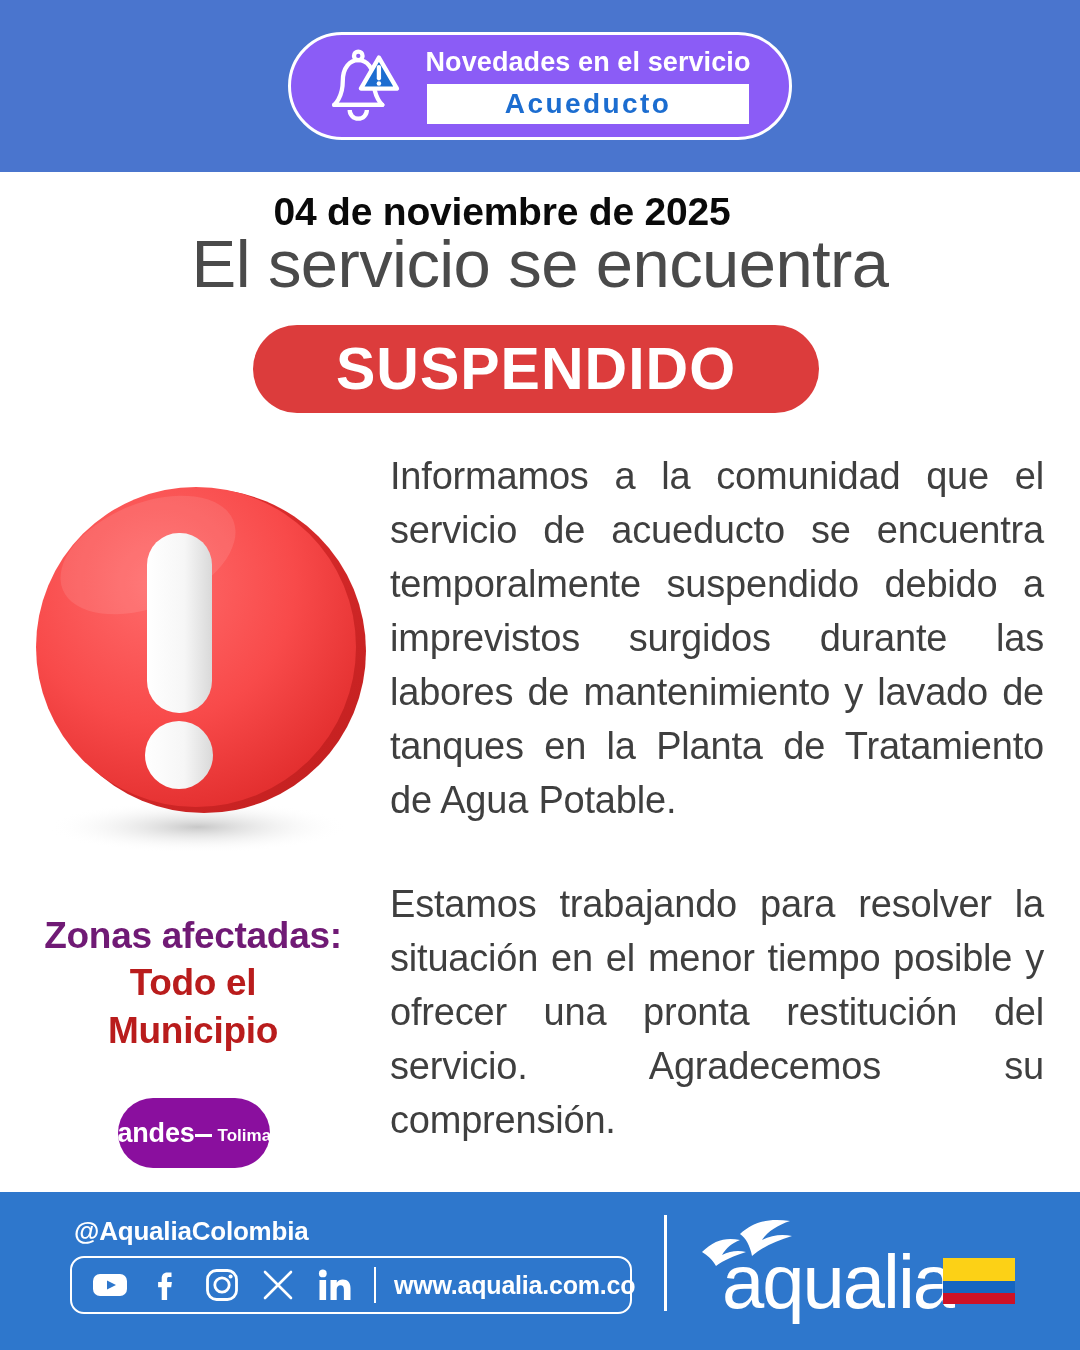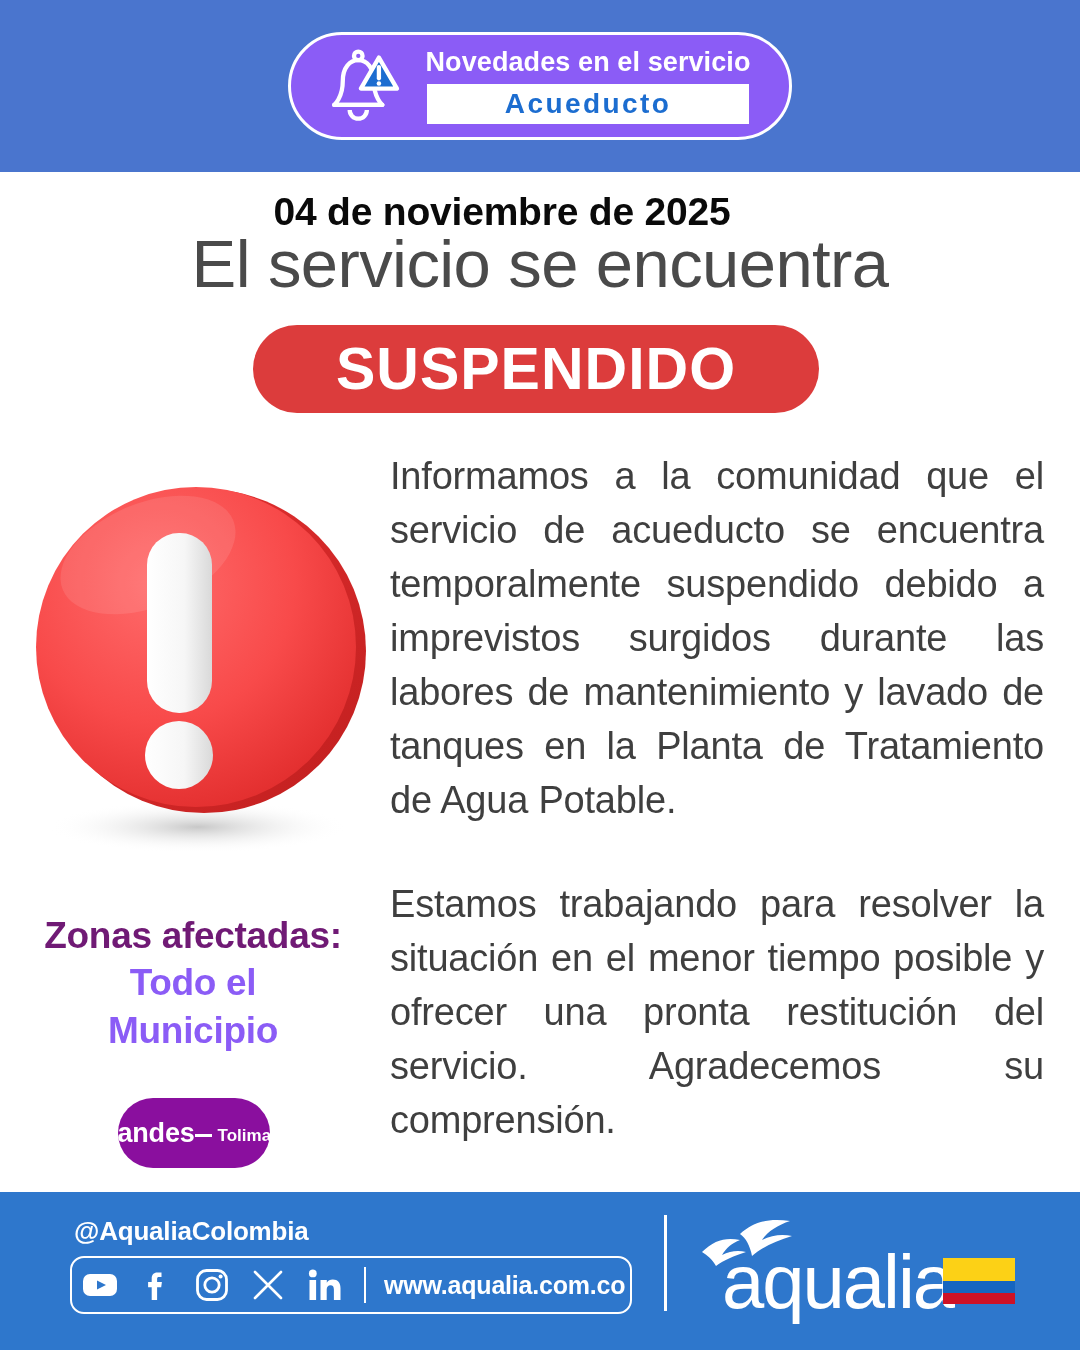--- a/index.html
+++ b/index.html
@@ -139,21 +139,21 @@
   .zones-title {
     font-size: 37px;
     font-weight: bold;
     color: #701a75;
     line-height: 1.28;
     letter-spacing: -0.3px;
   }
   .zones-value {
     font-size: 37px;
     font-weight: bold;
-    color: #8b5cf6;
+    color: #b91c1c;
     line-height: 1.28;
     letter-spacing: -0.3px;
     text-align: center;
   }
   .muni-badge {
     position: absolute;
     left: 118px; top: 1098px;
     width: 152px;
     height: 70px;
     background: #8a0f9e;
@@ -222,21 +222,21 @@
   .social-box {
     position: absolute;
     left: 70px; top: 1256px;
     width: 562px;
     height: 58px;
     border: 2px solid #ffffff;
     border-radius: 14px;
     box-sizing: border-box;
     display: flex;
     align-items: center;
-    padding-left: 10px;
+    padding-left: 20px;
   }
   .social-icon {
     width: 36px;
     height: 36px;
     margin-right: 20px;
     flex: 0 0 auto;
   }
   .social-divider {
     width: 2px;
     height: 36px;

